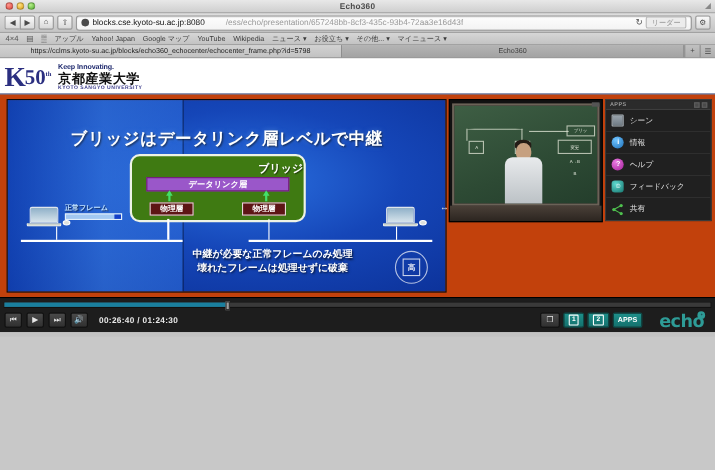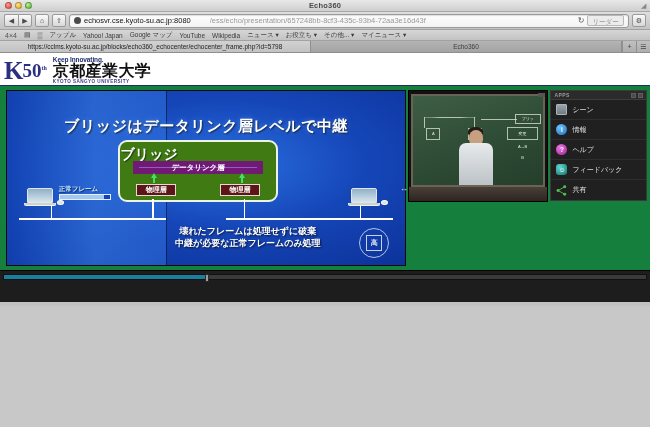--- a/index.html
+++ b/index.html
@@ -104,35 +104,35 @@
     font-family:"Liberation Serif", serif; font-size:25px; font-weight:bold;
     color:#2b2f80; line-height:1; letter-spacing:-2px;
   }
   .logo-50 {
     font-family:"Liberation Serif", serif; font-size:19px; font-weight:bold;
     color:#2b2f80; line-height:1; position:relative;
   }
   .logo-th { font-size:6px; vertical-align:super; }
   .uni-block { flex:none; }
   .keep { font-size:6.5px; font-weight:bold; color:#1f2a6e; letter-spacing:-.1px; }
-  .uni-jp { font-size:16px; font-weight:bold; color:#111; letter-spacing:.4px; line-height:1.05; }
+  .uni-jp { font-size:12px; font-weight:bold; color:#111; letter-spacing:.4px; line-height:1.05; }
   .uni-en { font-size:4.6px; font-weight:bold; color:#3b3b8a; letter-spacing:.45px; }
   .meta-block { margin-left:4px; }
   .meta-line { font-size:4.8px; color:#444; letter-spacing:.1px; white-space:nowrap; }
   .course-line {
     font-size:9.5px; font-weight:bold; color:#16226b; letter-spacing:.6px;
     white-space:nowrap; margin-top:1px;
   }
   .course-badge {
     display:inline-block; width:6px; height:6px; background:#16226b;
     vertical-align:middle; margin-left:2px;
   }
 
   
-  .stage { flex:1; background:#15803d; display:flex; position:relative; }
+  .stage { flex:1; background:#c2410c; display:flex; position:relative; }
 
   
   .slide-wrap { width:408px; padding:4px 0 4px 6px; position:relative; }
   .slide {
     width:100%; height:100%; position:relative; overflow:hidden;
     background:
       radial-gradient(ellipse at 55% 42%, #2a6fdf 0%, #1546b8 45%, #0b2f95 100%);
     border:1px solid #0a0a0a;
   }
   .slide-band {
@@ -144,26 +144,26 @@
   .slide-title {
     position:absolute; top:15%; left:0; right:0; text-align:center;
     font-size:15px; font-weight:bold; color:#fff; letter-spacing:.5px;
     text-shadow:1px 1px 2px rgba(0,0,0,.7), 0 0 5px rgba(120,180,255,.5);
   }
   .bridge-box {
     position:absolute; left:28%; top:28%; width:40%; height:36%;
     background:#3f7a12; border:2px solid #eef3e5; border-radius:9px;
   }
   .bridge-label {
-    text-align:left; color:#fff; font-size:14px; font-weight:bold;
+    text-align:right; color:#fff; font-size:10px; font-weight:bold;
     margin-top:4px; text-shadow:1px 1px 1px rgba(0,0,0,.5);
   }
   .dl-box {
     position:absolute; left:8%; right:8%; top:33%; height:22%;
-    background:#9a57c9; border:6px solid #701a75;
+    background:#9a57c9; border:1px solid #701a75;
     display:flex; align-items:center; justify-content:center;
     color:#fff; font-size:7.5px; font-weight:bold;
   }
   .phy-box {
     position:absolute; top:72%; width:26%; height:20%;
     background:#5d1515; border:1px solid #e6d9d9;
     display:flex; align-items:center; justify-content:center;
     color:#fff; font-size:7px; font-weight:bold;
   }
   .phy-l { left:10%; } .phy-r { right:10%; }
@@ -335,21 +335,21 @@
 
   <div class="toolbar">
     <div class="btngrp">
       <div class="btn">◀</div>
       <div class="btn">▶</div>
     </div>
     <div class="btn">⌂</div>
     <div class="btn">⇧</div>
     <div class="urlbar">
       <span class="lock-ic"></span>
-      <span class="url-strong">echosvr.cse.kyoto-su.ac.jp:8080</span>
+      <span class="url-strong">blocks.cse.kyoto-su.ac.jp:8080</span>
       <span class="url-rest">/ess/echo/presentation/657248bb-8cf3-435c-93b4-72aa3e16d43f</span>
       <span class="url-right">
         <span class="reload">↻</span>
         <span class="reader">リーダー</span>
       </span>
     </div>
     <div class="btn">⚙</div>
   </div>
 
   <div class="bookmarks">
@@ -421,22 +421,22 @@
         <div class="frame-bar" style="left:13%;top:59%;width:13%;"></div>
 
         <div class="lap" style="right:5%;top:56%;">
           <div class="lap-screen"></div>
           <div class="lap-base"></div>
           <div class="lap-mouse"></div>
         </div>
         <div class="desk-leg" style="right:11%;top:66%;height:7%;"></div>
 
         <div class="slide-note">
+          <div>中継が必要な正常フレームのみ処理</div>
           <div>壊れたフレームは処理せずに破棄</div>
-          <div>中継が必要な正常フレームのみ処理</div>
         </div>
 
         <div class="watermark">
           <div class="wm-inner">高</div>
         </div>
       </div>
       <div class="seek-handle-slide">↔</div>
     </div>
 
     <div class="video-wrap">
@@ -500,15 +500,33 @@
     </div>
   </div>
 
   <div class="playerbar">
     <div class="seek-row">
       <div class="seek-track">
         <div class="seek-fill" id="seek-fill" style="width: 31.6%;"></div>
         <div class="seek-knob" id="seek-knob" style="left: calc(31.6% - 2px);"></div>
       </div>
     </div>
+    <div class="ctrl-row">
+      <div class="pbtn">⏮</div>
+      <div class="pbtn">▶</div>
+      <div class="pbtn">⏭</div>
+      <div class="pbtn">🔊</div>
+      <div class="time">00:26:40 / 01:24:30</div>
+      <div class="right-ctrls">
+        <div class="pbtn" style="width:18px">❐</div>
+        <div class="tbtn">
+            <span class="boxnum">1</span>
+          </div>
+        <div class="tbtn">
+            <span class="boxnum">2</span>
+          </div>
+        <div class="tbtn">APPS</div>
+        <div class="echo-logo"><span>echo</span><span class="echo-360">°</span></div>
+      </div>
+    </div>
   </div>
   <div class="bottom-strip"></div>
 </div>
 
 </body></html>

